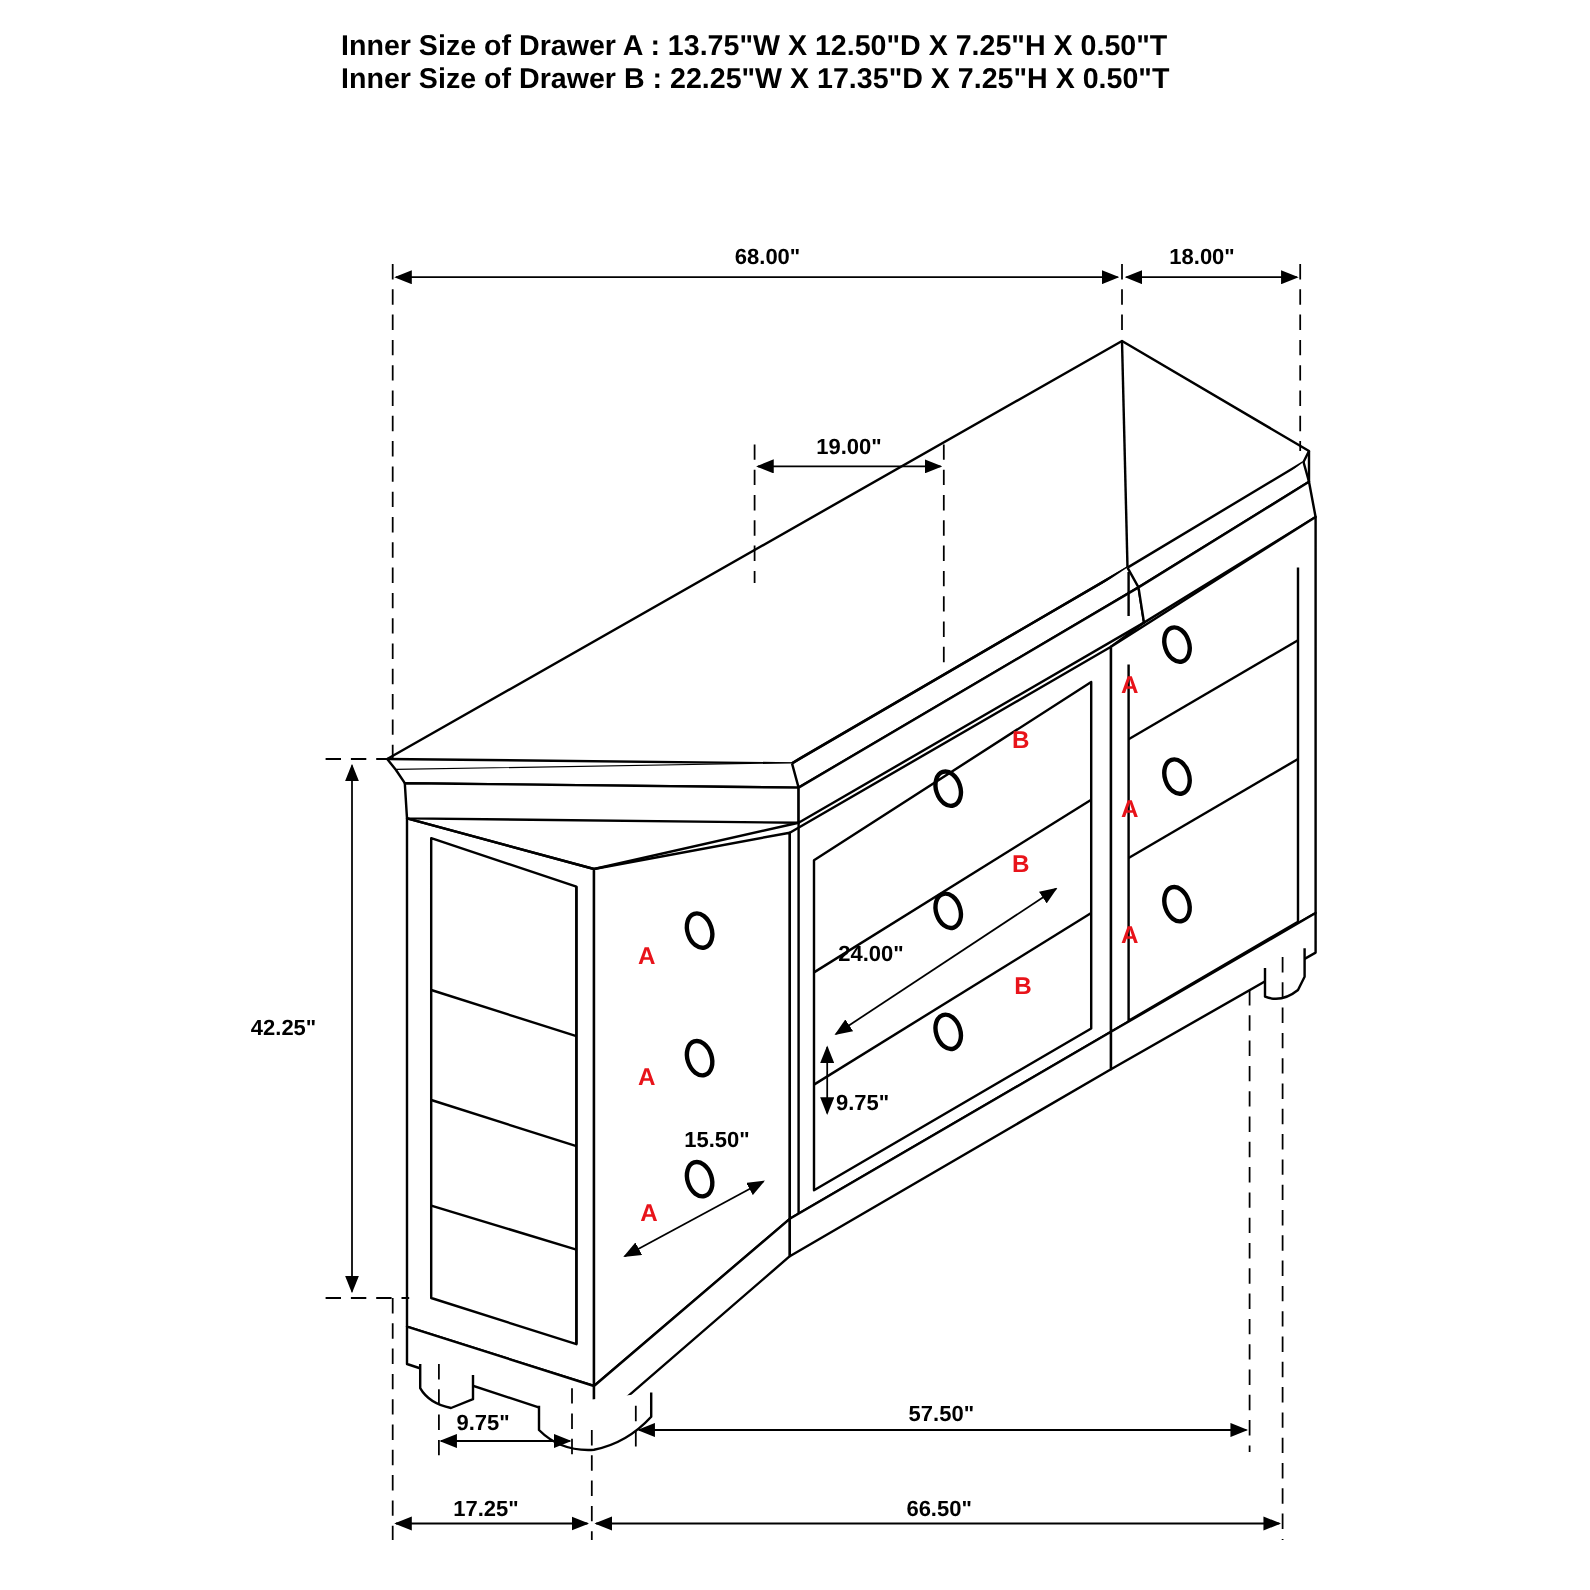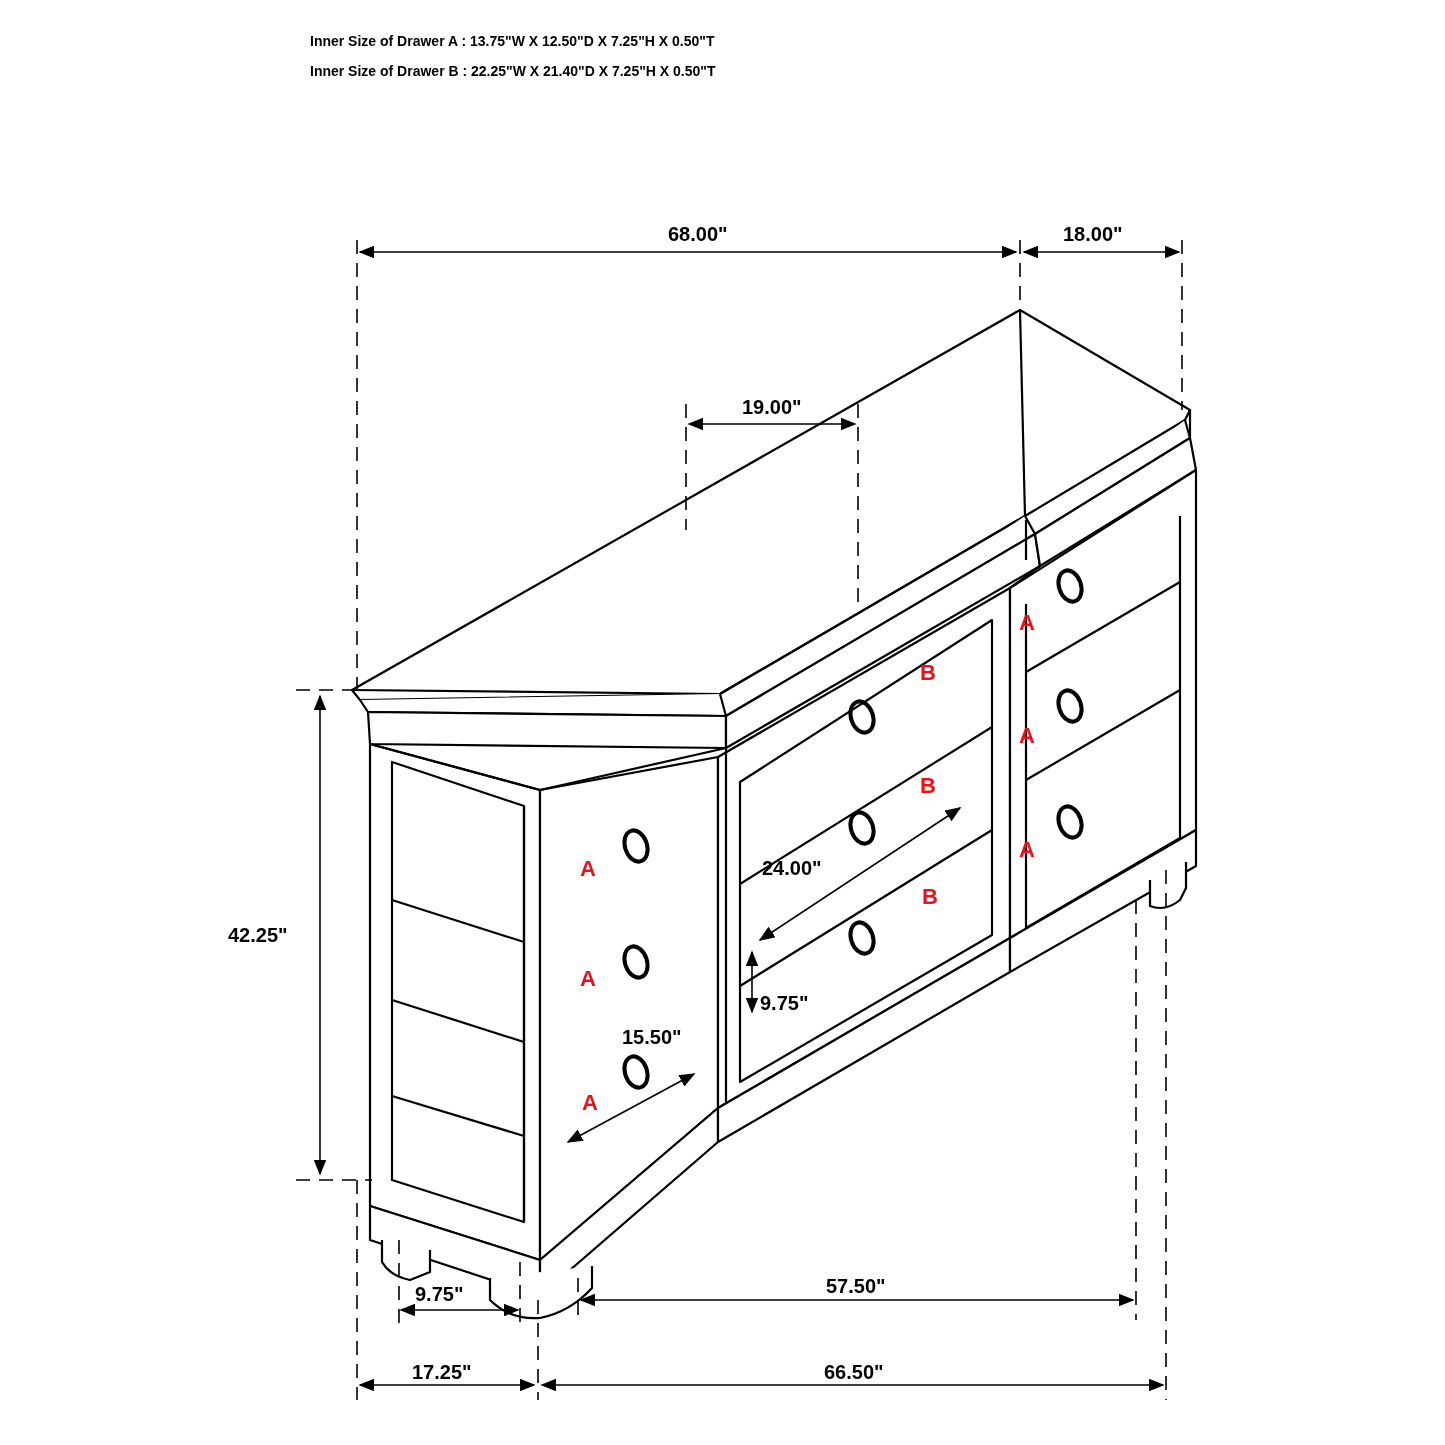--- a/index.html
+++ b/index.html
@@ -15,21 +15,21 @@
     font-family: "Liberation Sans", sans-serif;
     overflow: hidden;
   }
   .spec-block {
     position: absolute;
     left: 310px;
     top: 26px;
     width: 1000px;
   }
   .spec-line {
-    font-size: 14px;
+    font-size: 26px;
     font-weight: bold;
     color: #000000;
     line-height: 30px;
     white-space: nowrap;
   }
   .dim-label {
     position: absolute;
     font-size: 20px;
     font-weight: bold;
     color: #000000;
@@ -50,21 +50,21 @@
     height: 1445px;
   }
 </style>
 </head>
 <body>
 
 <div id="page">
 
   <div class="spec-block">
     <div class="spec-line">Inner Size of Drawer A : 13.75"W X 12.50"D X 7.25"H X 0.50"T</div>
-    <div class="spec-line">Inner Size of Drawer B : 22.25"W X 21.40"D X 7.25"H X 0.50"T</div>
+    <div class="spec-line">Inner Size of Drawer B : 22.25"W X 17.35"D X 7.25"H X 0.50"T</div>
   </div>
 
   <svg class="art" viewBox="0 0 1445 1445">
     <defs>
       <marker id="arrowEnd" markerWidth="10" markerHeight="8" refX="9" refY="4" orient="auto">
         <path d="M0,0 L10,4 L0,8 Z" fill="#000"></path>
       </marker>
       <marker id="arrowStart" markerWidth="10" markerHeight="8" refX="1" refY="4" orient="auto">
         <path d="M10,0 L0,4 L10,8 Z" fill="#000"></path>
       </marker>

